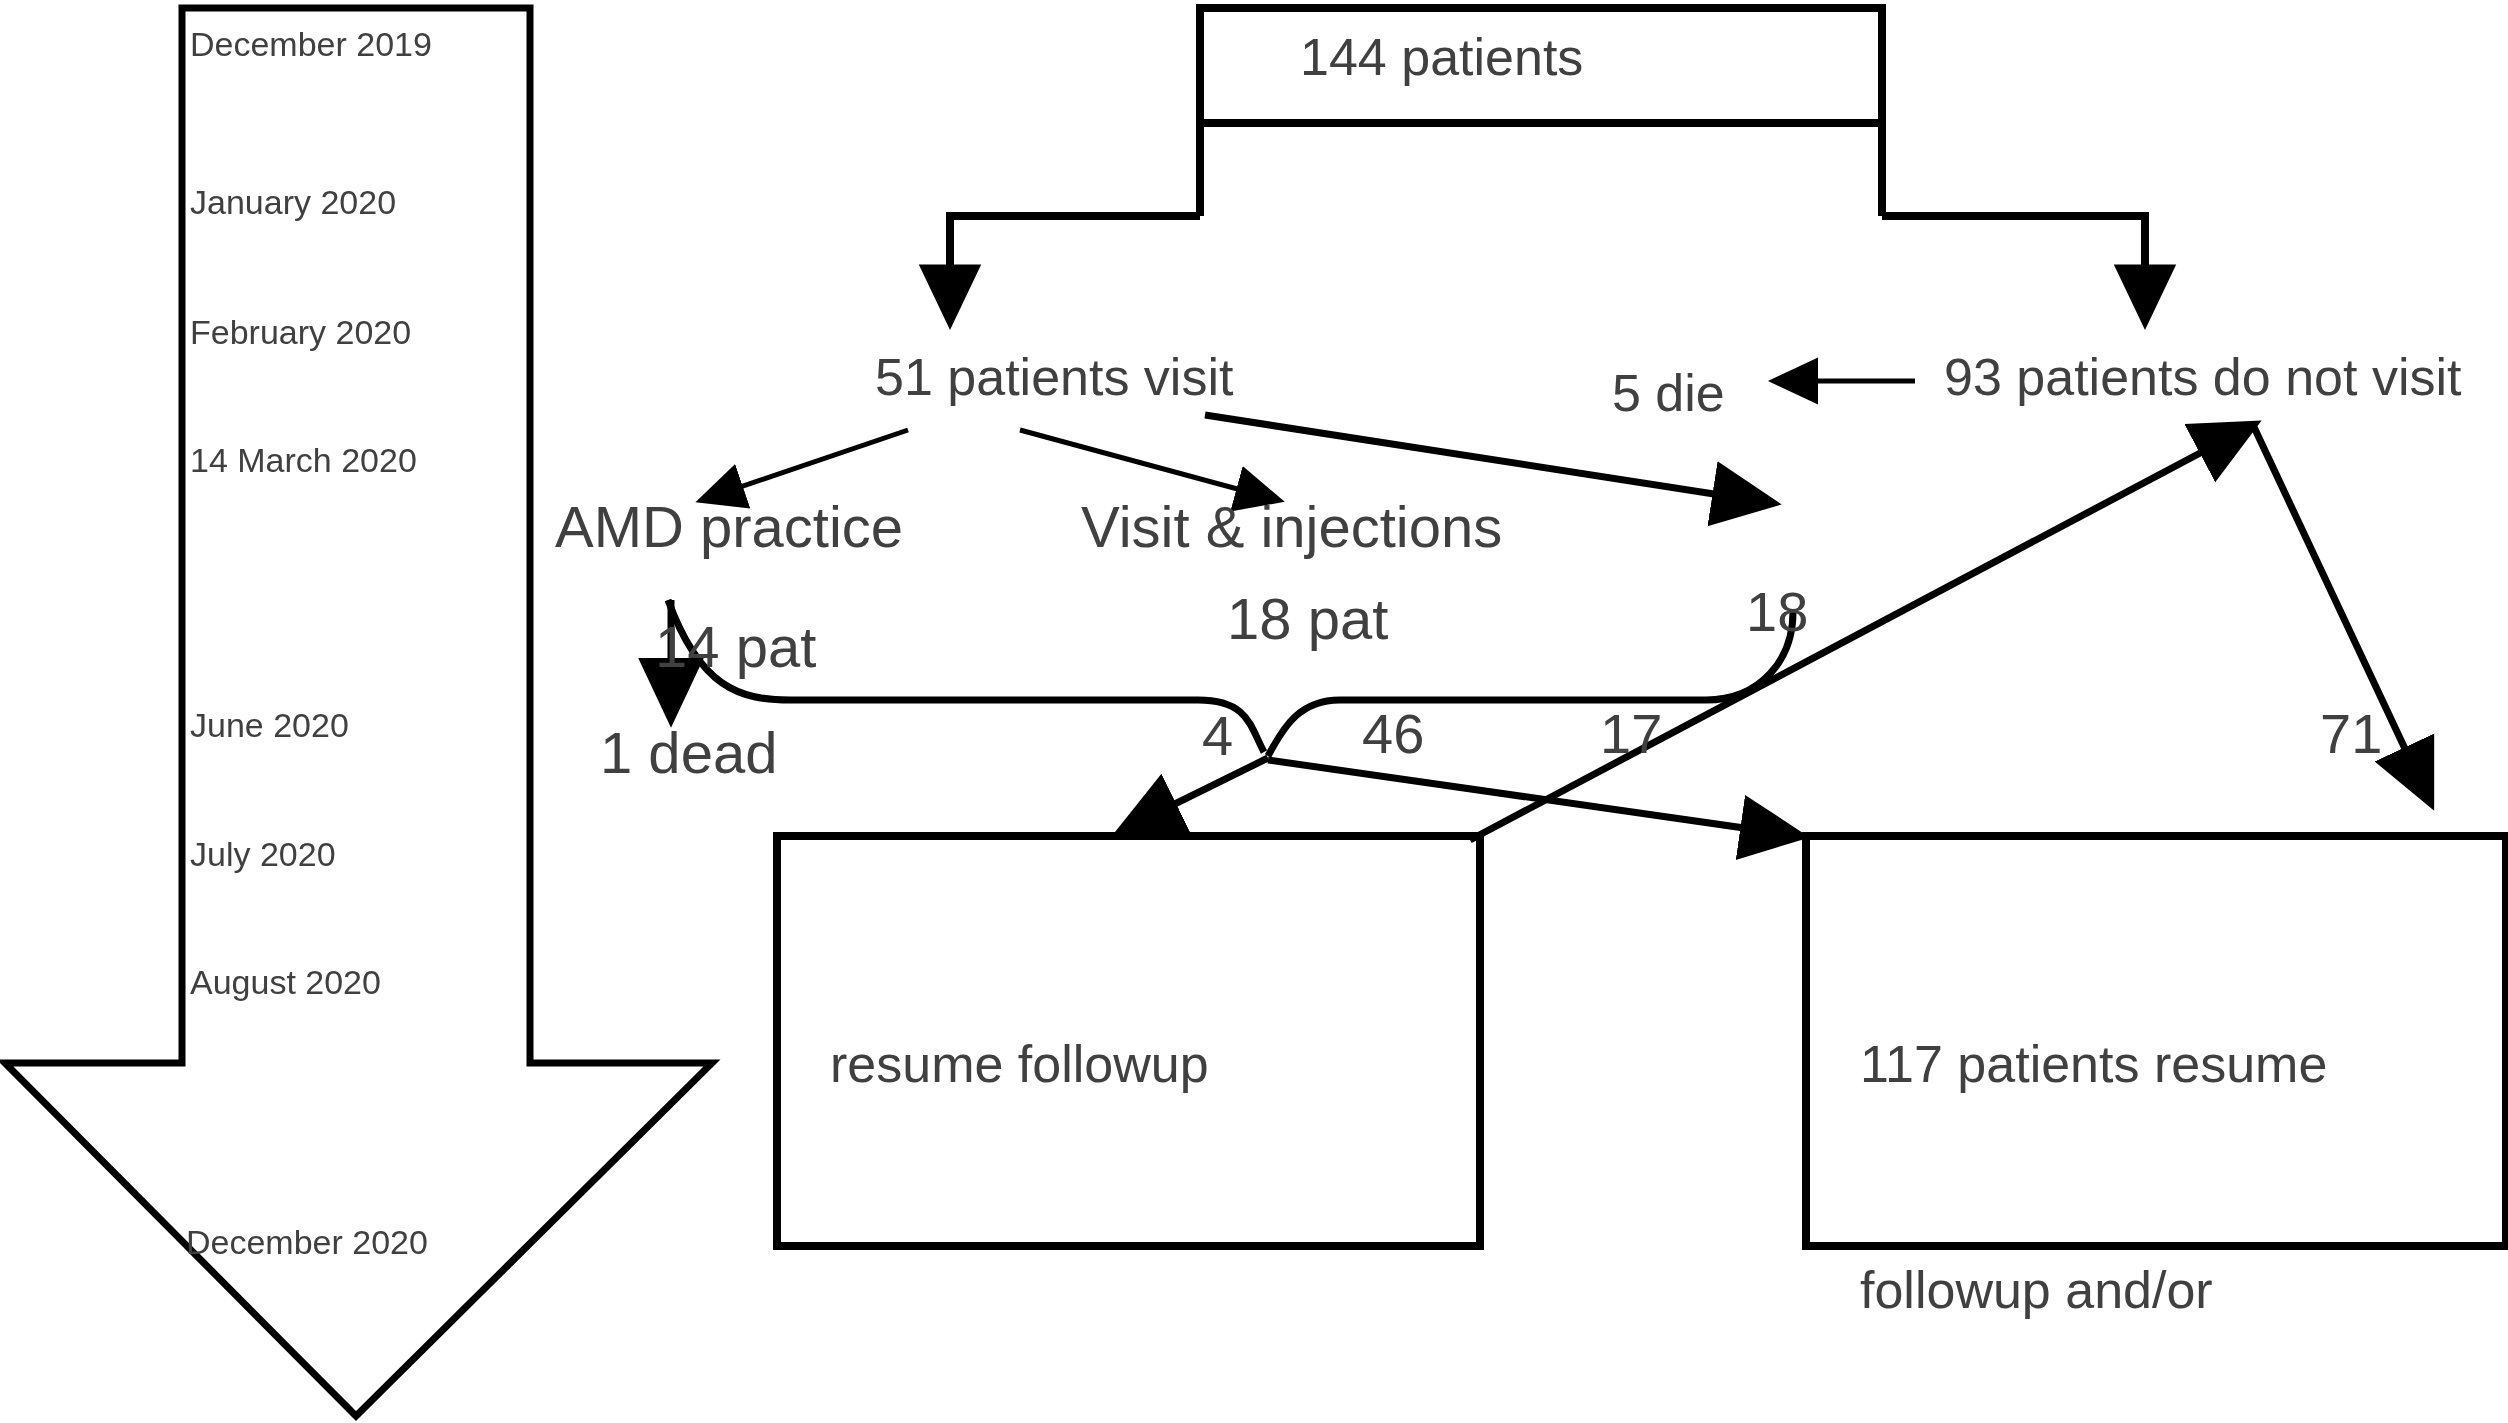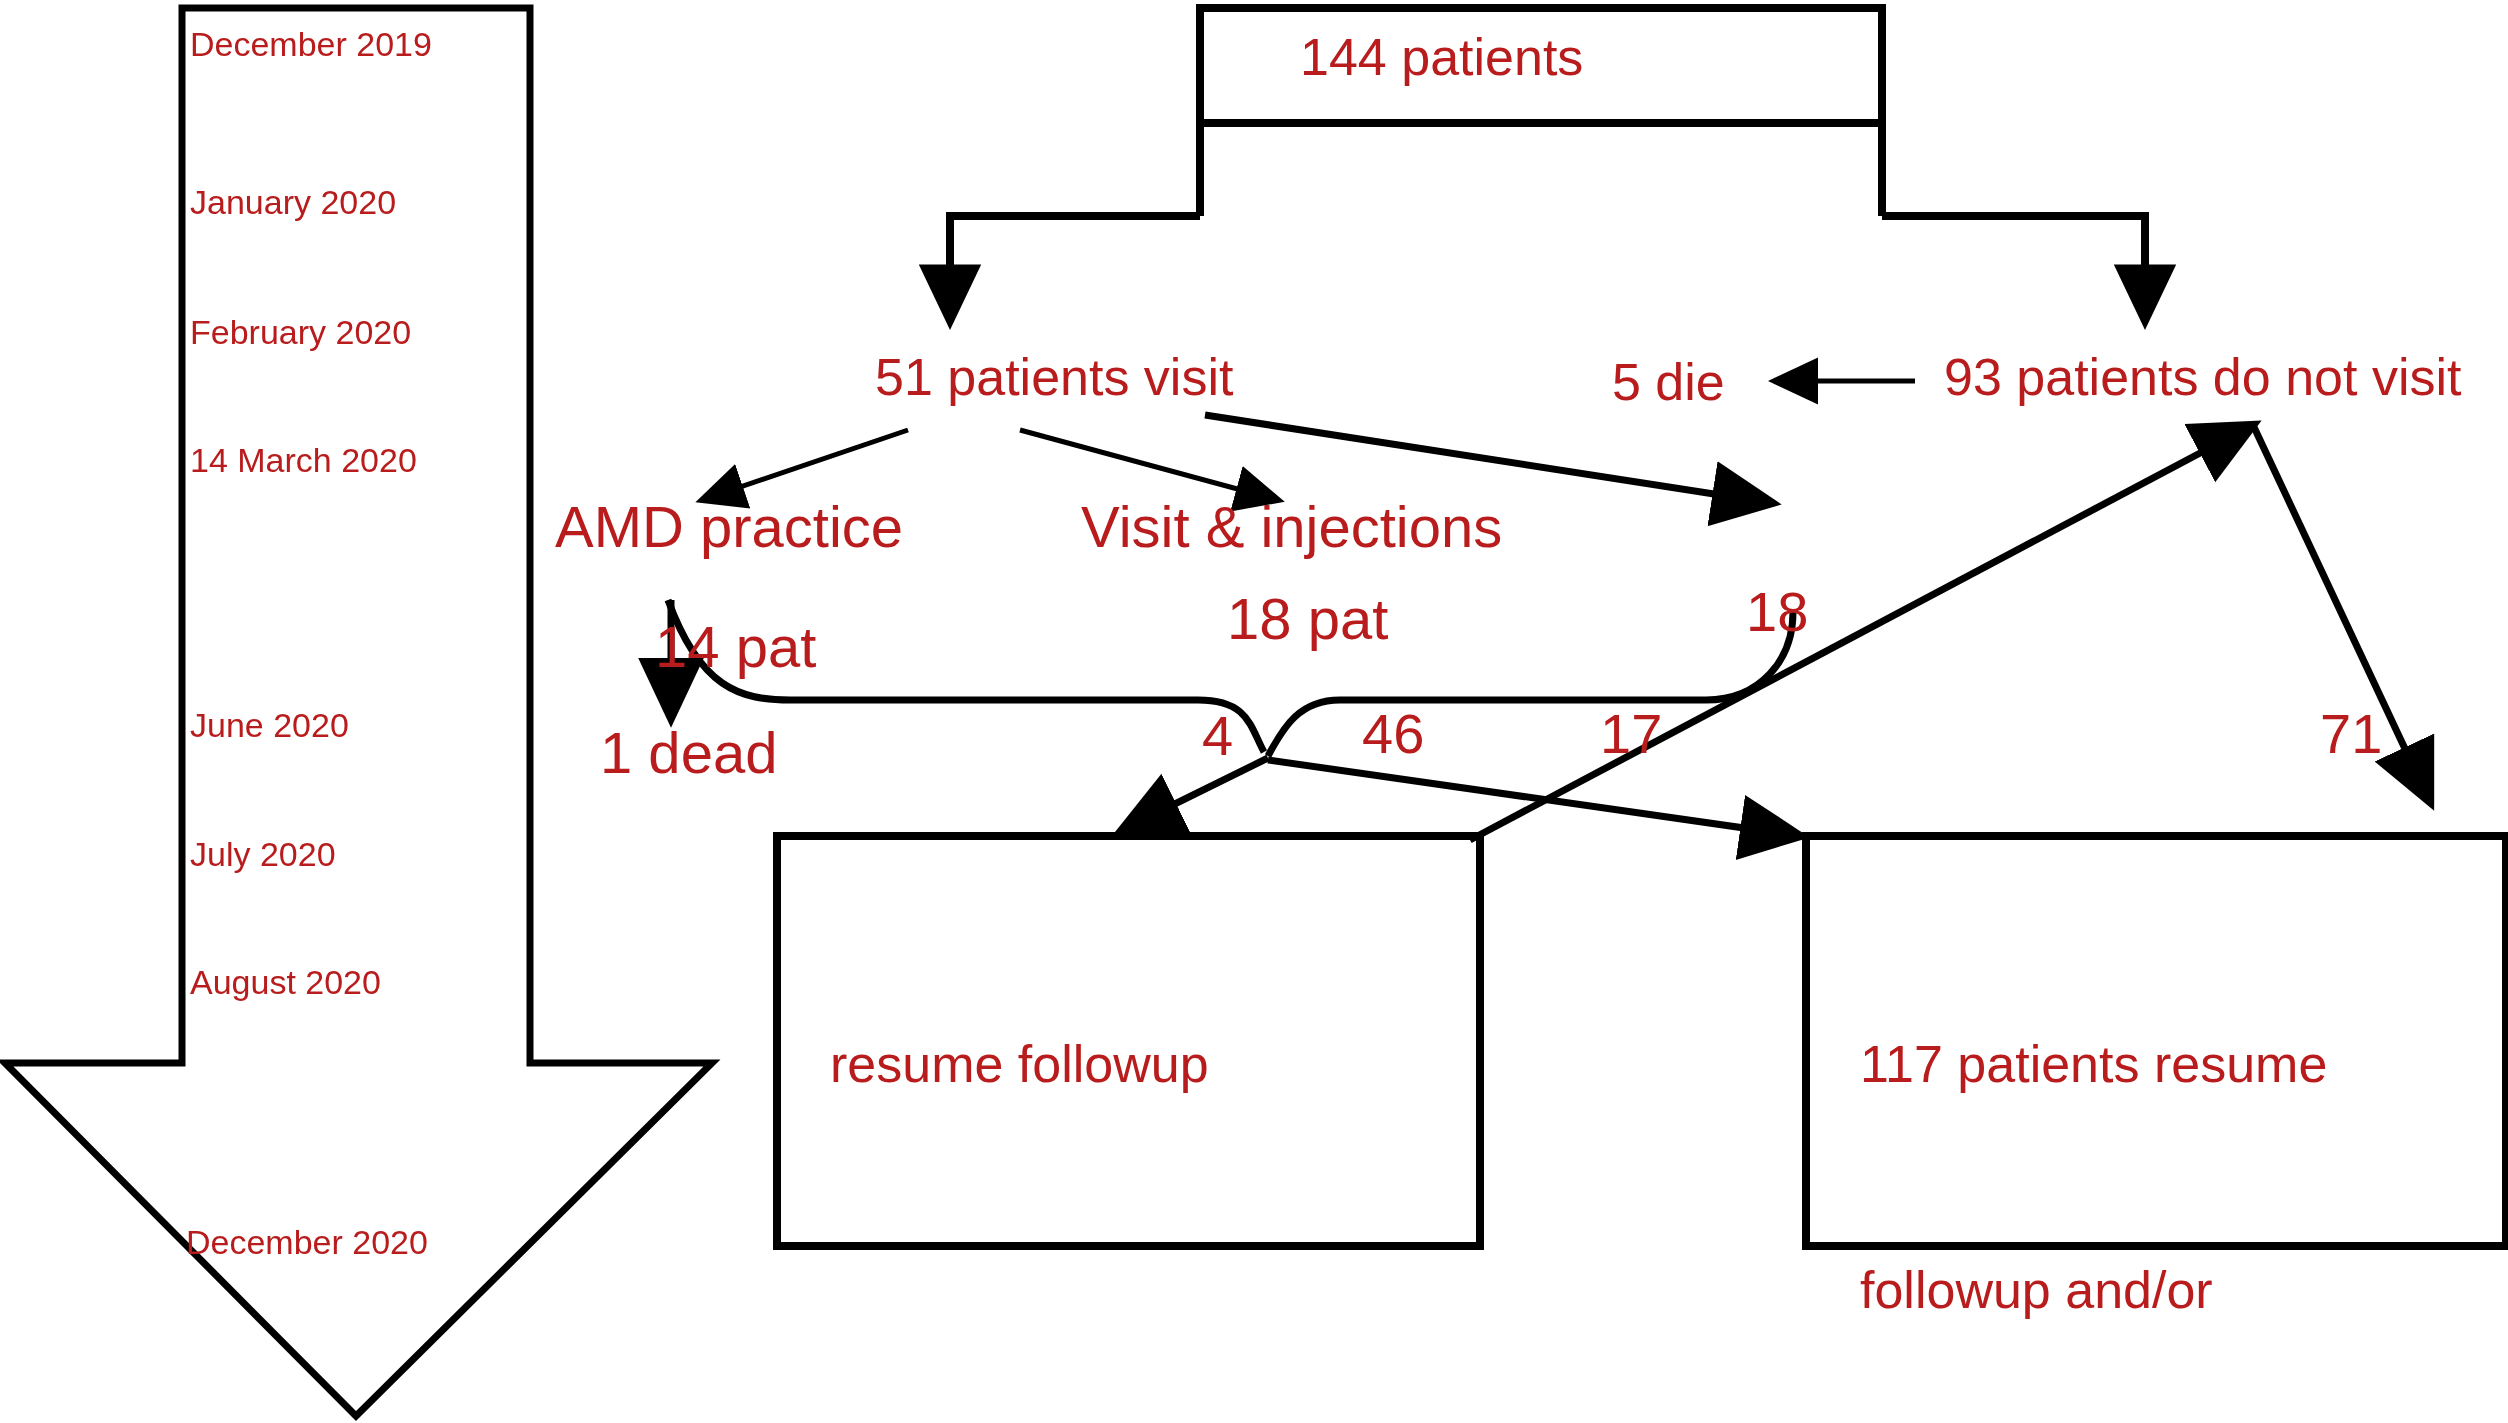--- a/index.html
+++ b/index.html
@@ -1,19 +1,19 @@
 <!DOCTYPE html>
 <html><head>
 <meta charset="utf-8">
 <style>
   html,body{margin:0;padding:0;background:#ffffff;}
   body{font-family:"Liberation Sans", sans-serif;color:#000000;}
   #stage{position:relative;width:2508px;height:1423px;background:#ffffff;overflow:hidden;}
   #svg{position:absolute;left:0;top:0;width:2508px;height:1423px;}
-  .lbl{position:absolute;font-family:"Liberation Sans", sans-serif;color:#b91c1c;white-space:pre;line-height:1.22;}
+  .lbl{position:absolute;font-family:"Liberation Sans", sans-serif;color:#404040;white-space:pre;line-height:1.22;}
   .tl-date{font-size:34px;}
   .node{font-size:52px;}
   .node-sm{font-size:58px;}
   .numlbl{font-size:56px;}
   .boxtext{font-size:52px;line-height:1.45;}
 </style>
 </head>
 <body>
 
 <div id="stage">
@@ -68,21 +68,21 @@
   <div class="lbl tl-date" style="left:190px;top:312px;">February 2020</div>
   <div class="lbl tl-date" style="left:190px;top:440px;">14 March 2020</div>
   <div class="lbl tl-date" style="left:190px;top:705px;">June 2020</div>
   <div class="lbl tl-date" style="left:190px;top:834px;">July 2020</div>
   <div class="lbl tl-date" style="left:190px;top:962px;">August 2020</div>
   <div class="lbl tl-date" style="left:186px;top:1222px;">December 2020</div>
 
   <div class="lbl node" style="left:1300px;top:26px;">144 patients</div>
 
   <div class="lbl node" style="left:875px;top:346px;">51 patients visit</div>
-  <div class="lbl node" style="left:1612px;top:351px;">5 die</div>
+  <div class="lbl node" style="left:1612px;top:362px;">5 die</div>
   <div class="lbl node" style="left:1944px;top:346px;">93 patients do not visit</div>
 
   <div class="lbl node-sm" style="left:555px;top:492px;">AMD practice</div>
   <div class="lbl node-sm" style="left:655px;top:584px;margin-top:28px;">14 pat</div>
   <div class="lbl node-sm" style="left:1072px;top:492px;margin-left:9px;">Visit &amp; injections</div>
   <div class="lbl node-sm" style="left:1205px;top:584px;margin-left:22px;">18 pat</div>
 
   <div class="lbl node-sm" style="left:600px;top:718px;">1 dead</div>
 
   <div class="lbl numlbl" style="left:1746px;top:578px;">18</div>

